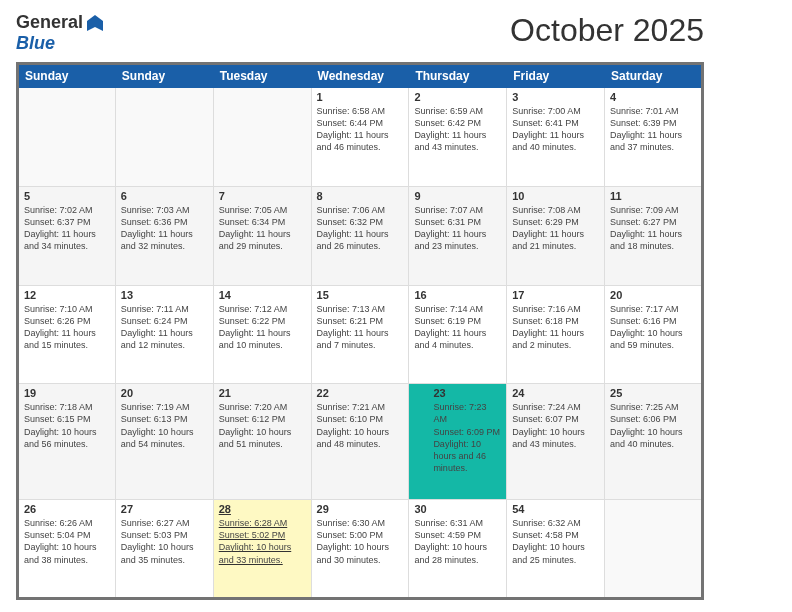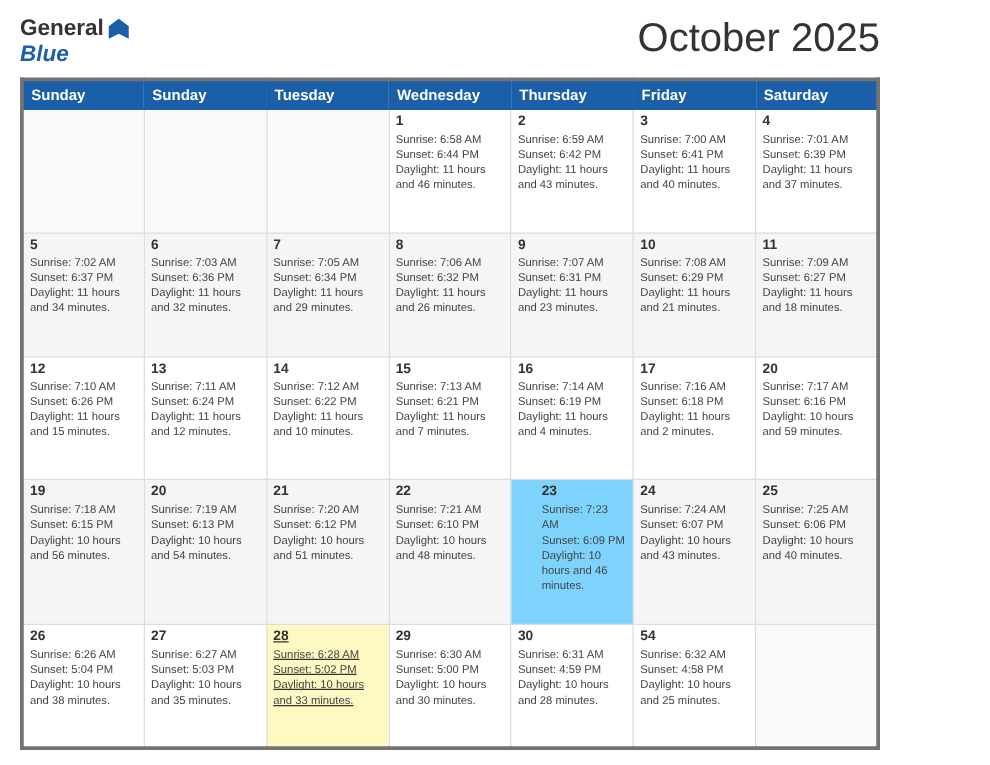--- a/index.html
+++ b/index.html
@@ -224,21 +224,21 @@
             <div class="day-info">Sunrise: 7:19 AM<br>Sunset: 6:13 PM<br>Daylight: 10 hours and 54 minutes.</div>
           </td>
           <td style="background: rgb(245, 245, 245);">
             <span class="day-num">21</span>
             <div class="day-info">Sunrise: 7:20 AM<br>Sunset: 6:12 PM<br>Daylight: 10 hours and 51 minutes.</div>
           </td>
           <td style="background: rgb(245, 245, 245);">
             <span class="day-num">22</span>
             <div class="day-info">Sunrise: 7:21 AM<br>Sunset: 6:10 PM<br>Daylight: 10 hours and 48 minutes.</div>
           </td>
-          <td style="background: #7dd3fc; padding-left: 24px;">
+          <td style="background: #14b8a6; padding-left: 24px;">
             <span class="day-num">23</span>
             <div class="day-info">Sunrise: 7:23 AM<br>Sunset: 6:09 PM<br>Daylight: 10 hours and 46 minutes.</div>
           </td>
           <td style="background: rgb(245, 245, 245);">
             <span class="day-num">24</span>
             <div class="day-info">Sunrise: 7:24 AM<br>Sunset: 6:07 PM<br>Daylight: 10 hours and 43 minutes.</div>
           </td>
           <td style="background: rgb(245, 245, 245);">
             <span class="day-num">25</span>
             <div class="day-info">Sunrise: 7:25 AM<br>Sunset: 6:06 PM<br>Daylight: 10 hours and 40 minutes.</div>

